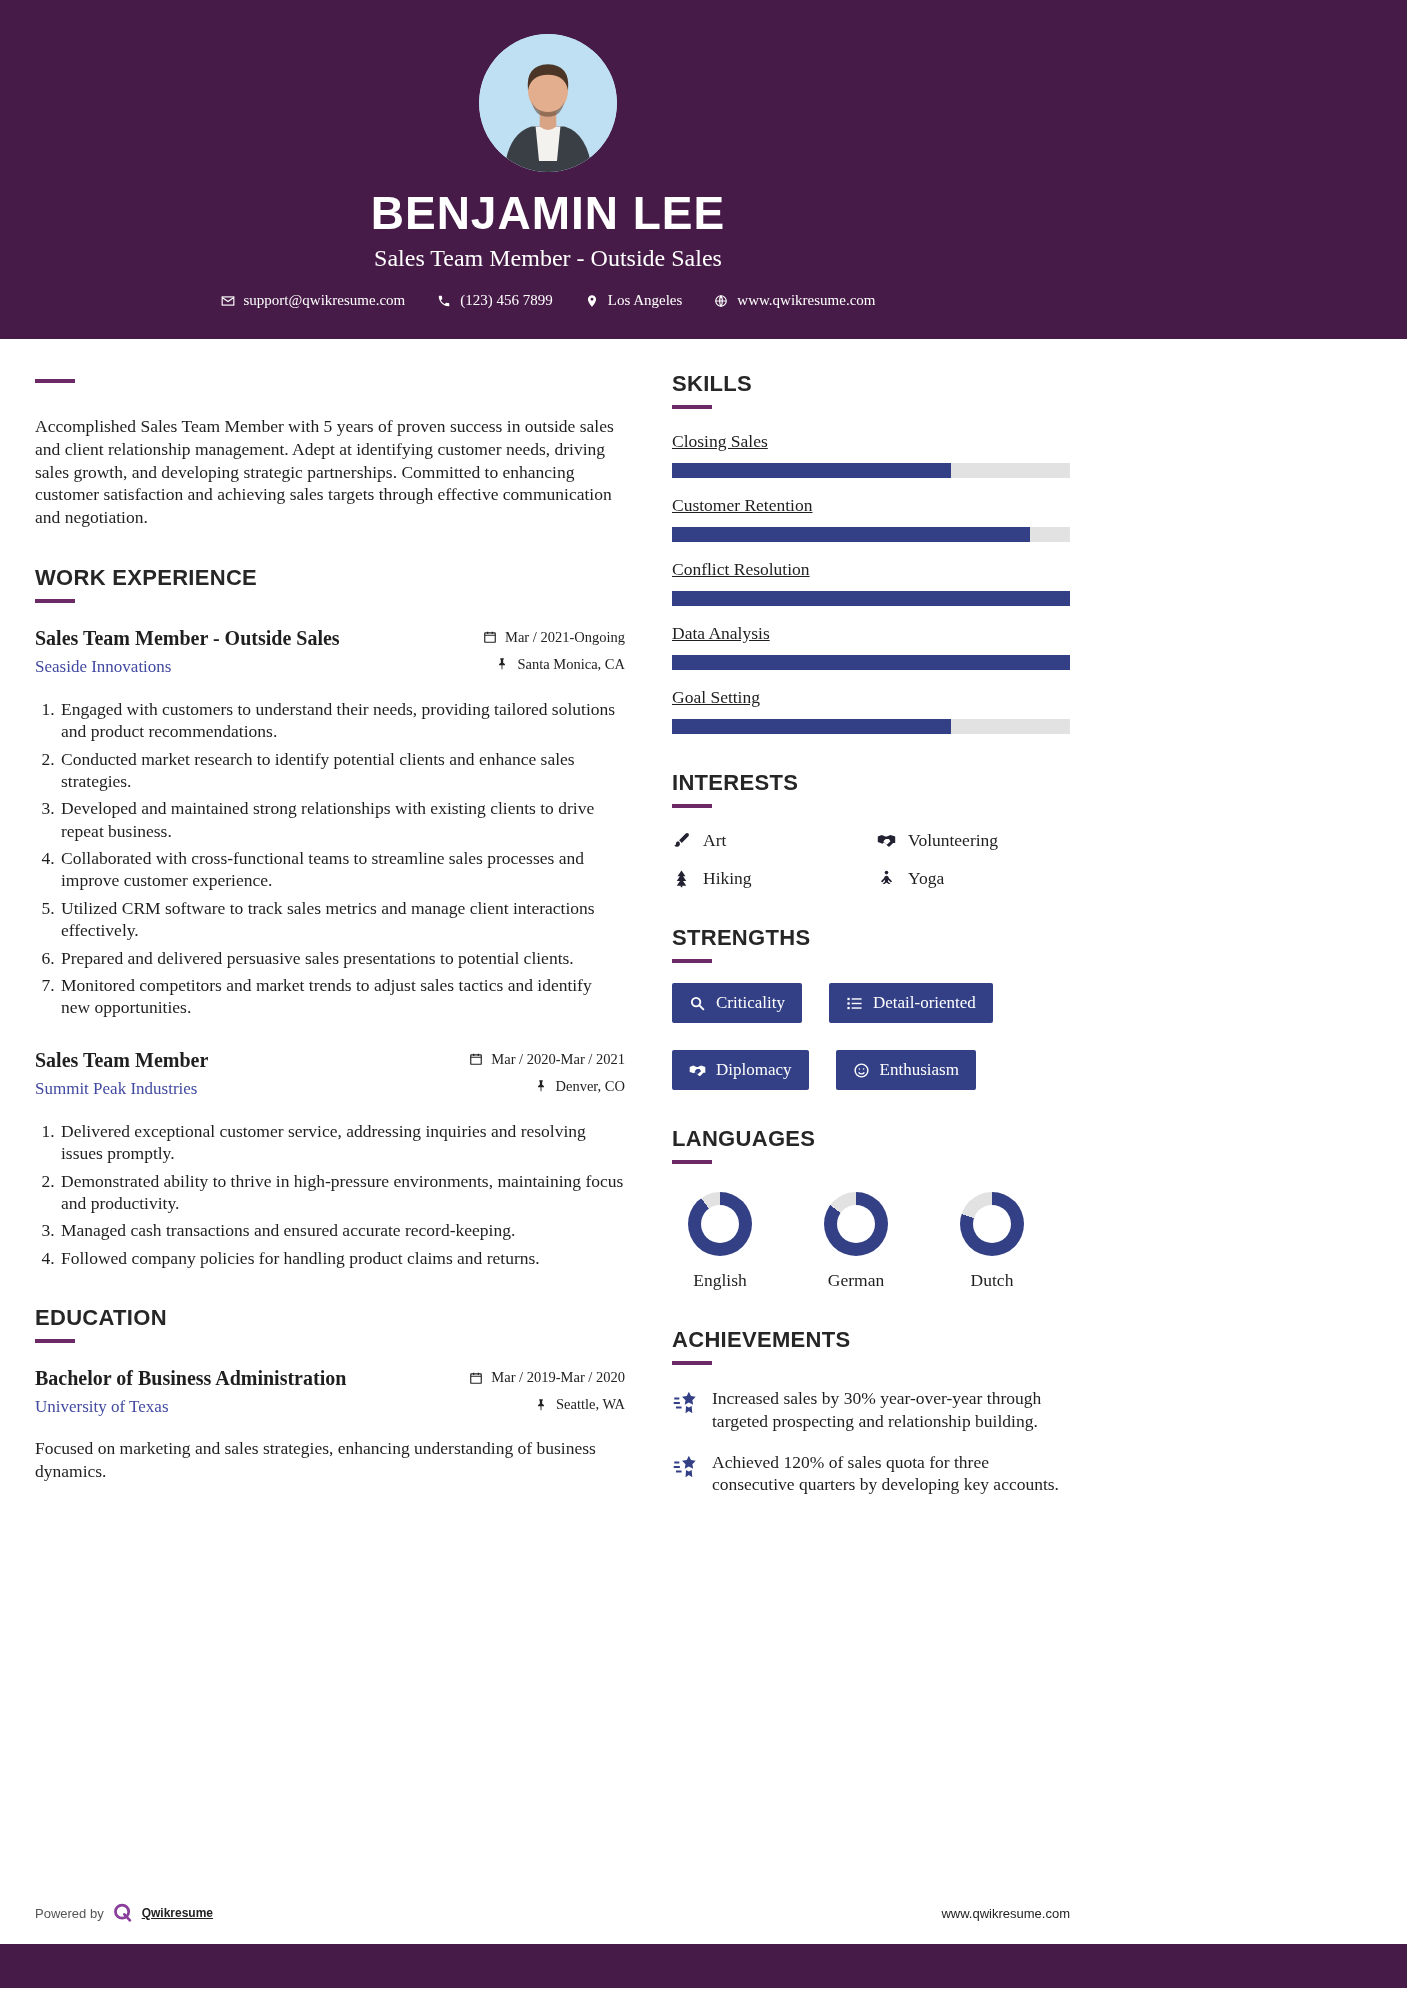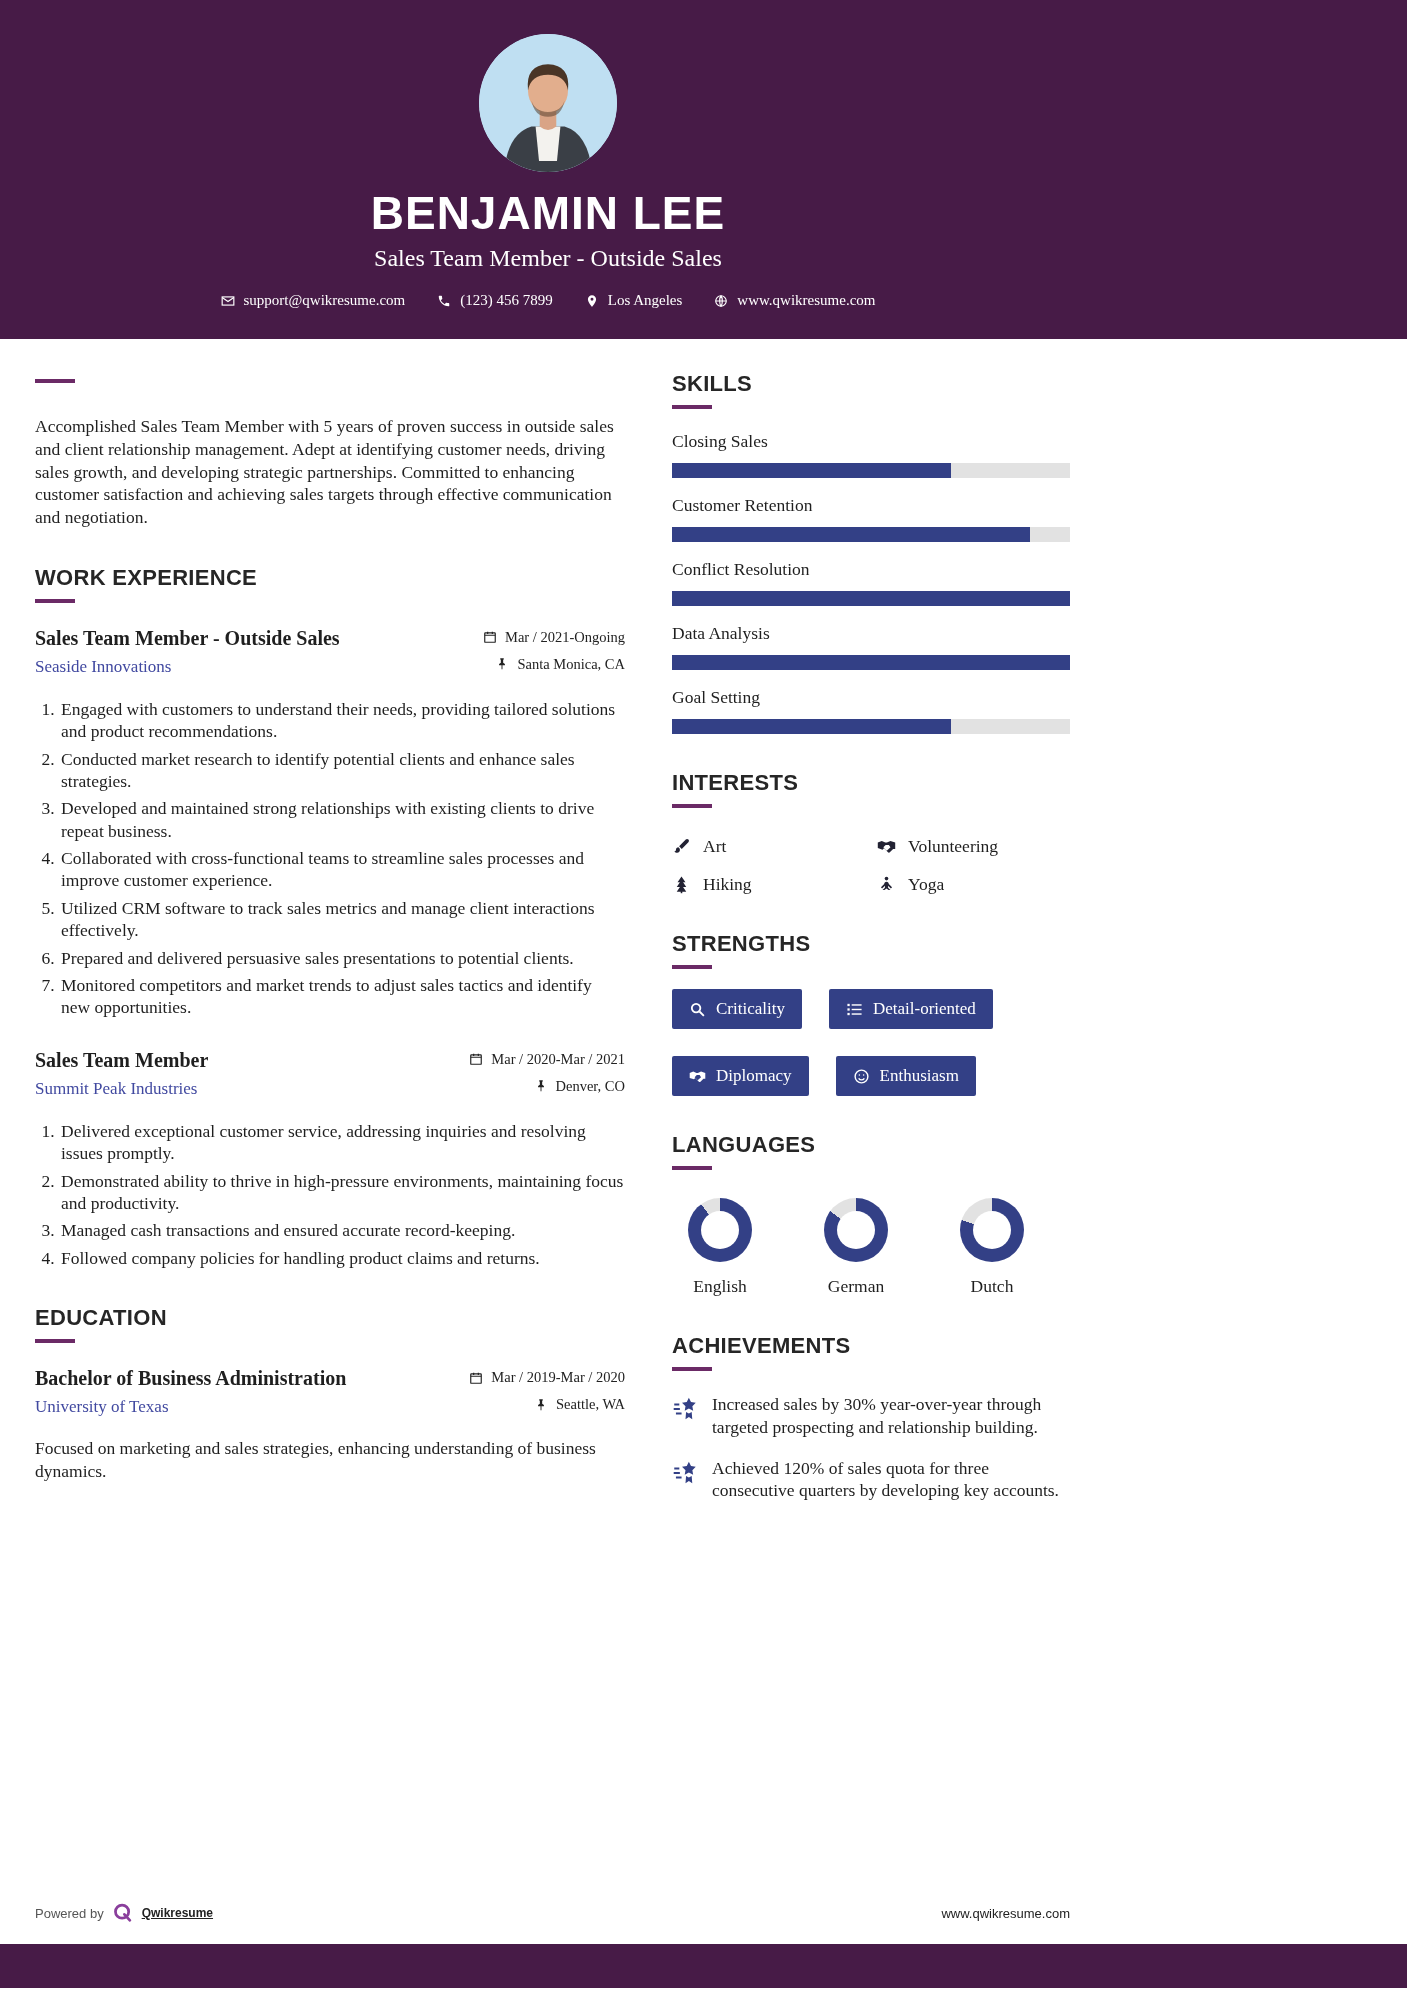--- a/index.html
+++ b/index.html
@@ -39,28 +39,28 @@
   .job-title { font-size:20px; font-weight:bold; }
   .job-company { font-size:17px; color:#4149a0; margin-top:7px; }
   .job-right { text-align:right; font-size:14.5px; color:#222; padding-top:2px; }
   .meta { display:flex; justify-content:flex-end; align-items:center; gap:8px; margin-bottom:10px; }
   .meta svg { width:14px; height:14px; }
   .bullets { margin-top:15px; padding-left:24px; font-size:17.5px; line-height:1.28; }
   .bullets li { margin-bottom:5px; padding-left:2px; }
   .edu-desc { font-size:17.5px; line-height:1.3; margin-top:14px; }
 
   
-  .skills-list { margin-top:22px; }
+  .skills-list { margin-top:22px;text-decoration:underline; }
   .skill { margin-bottom:17px; }
   .skill-name { font-size:17.5px; margin-bottom:11px; }
   .skill-track { width:100%; height:15px; background:#e2e2e2; }
   .skill-fill { height:100%; background:#334086; }
 
   
-  .interests-grid { display:grid; grid-template-columns:205px 1fr; row-gap:17px; margin-top:28px; }
+  .interests-grid { display:grid; grid-template-columns:205px 1fr; row-gap:17px; margin-top:22px; }
   .interest { display:flex; align-items:center; gap:12px; font-size:17.5px; }
   .interest svg { width:19px; height:19px; color:#223; }
 
   
   .strengths-wrap { display:flex; flex-wrap:wrap; gap:27px; margin-top:20px; }
   .badge { display:inline-flex; align-items:center; gap:10px; background:#334086; color:#fff;
            font-size:17px; padding:10px 17px; border-radius:2px; }
   .badge svg { width:17px; height:17px; }
 
   

